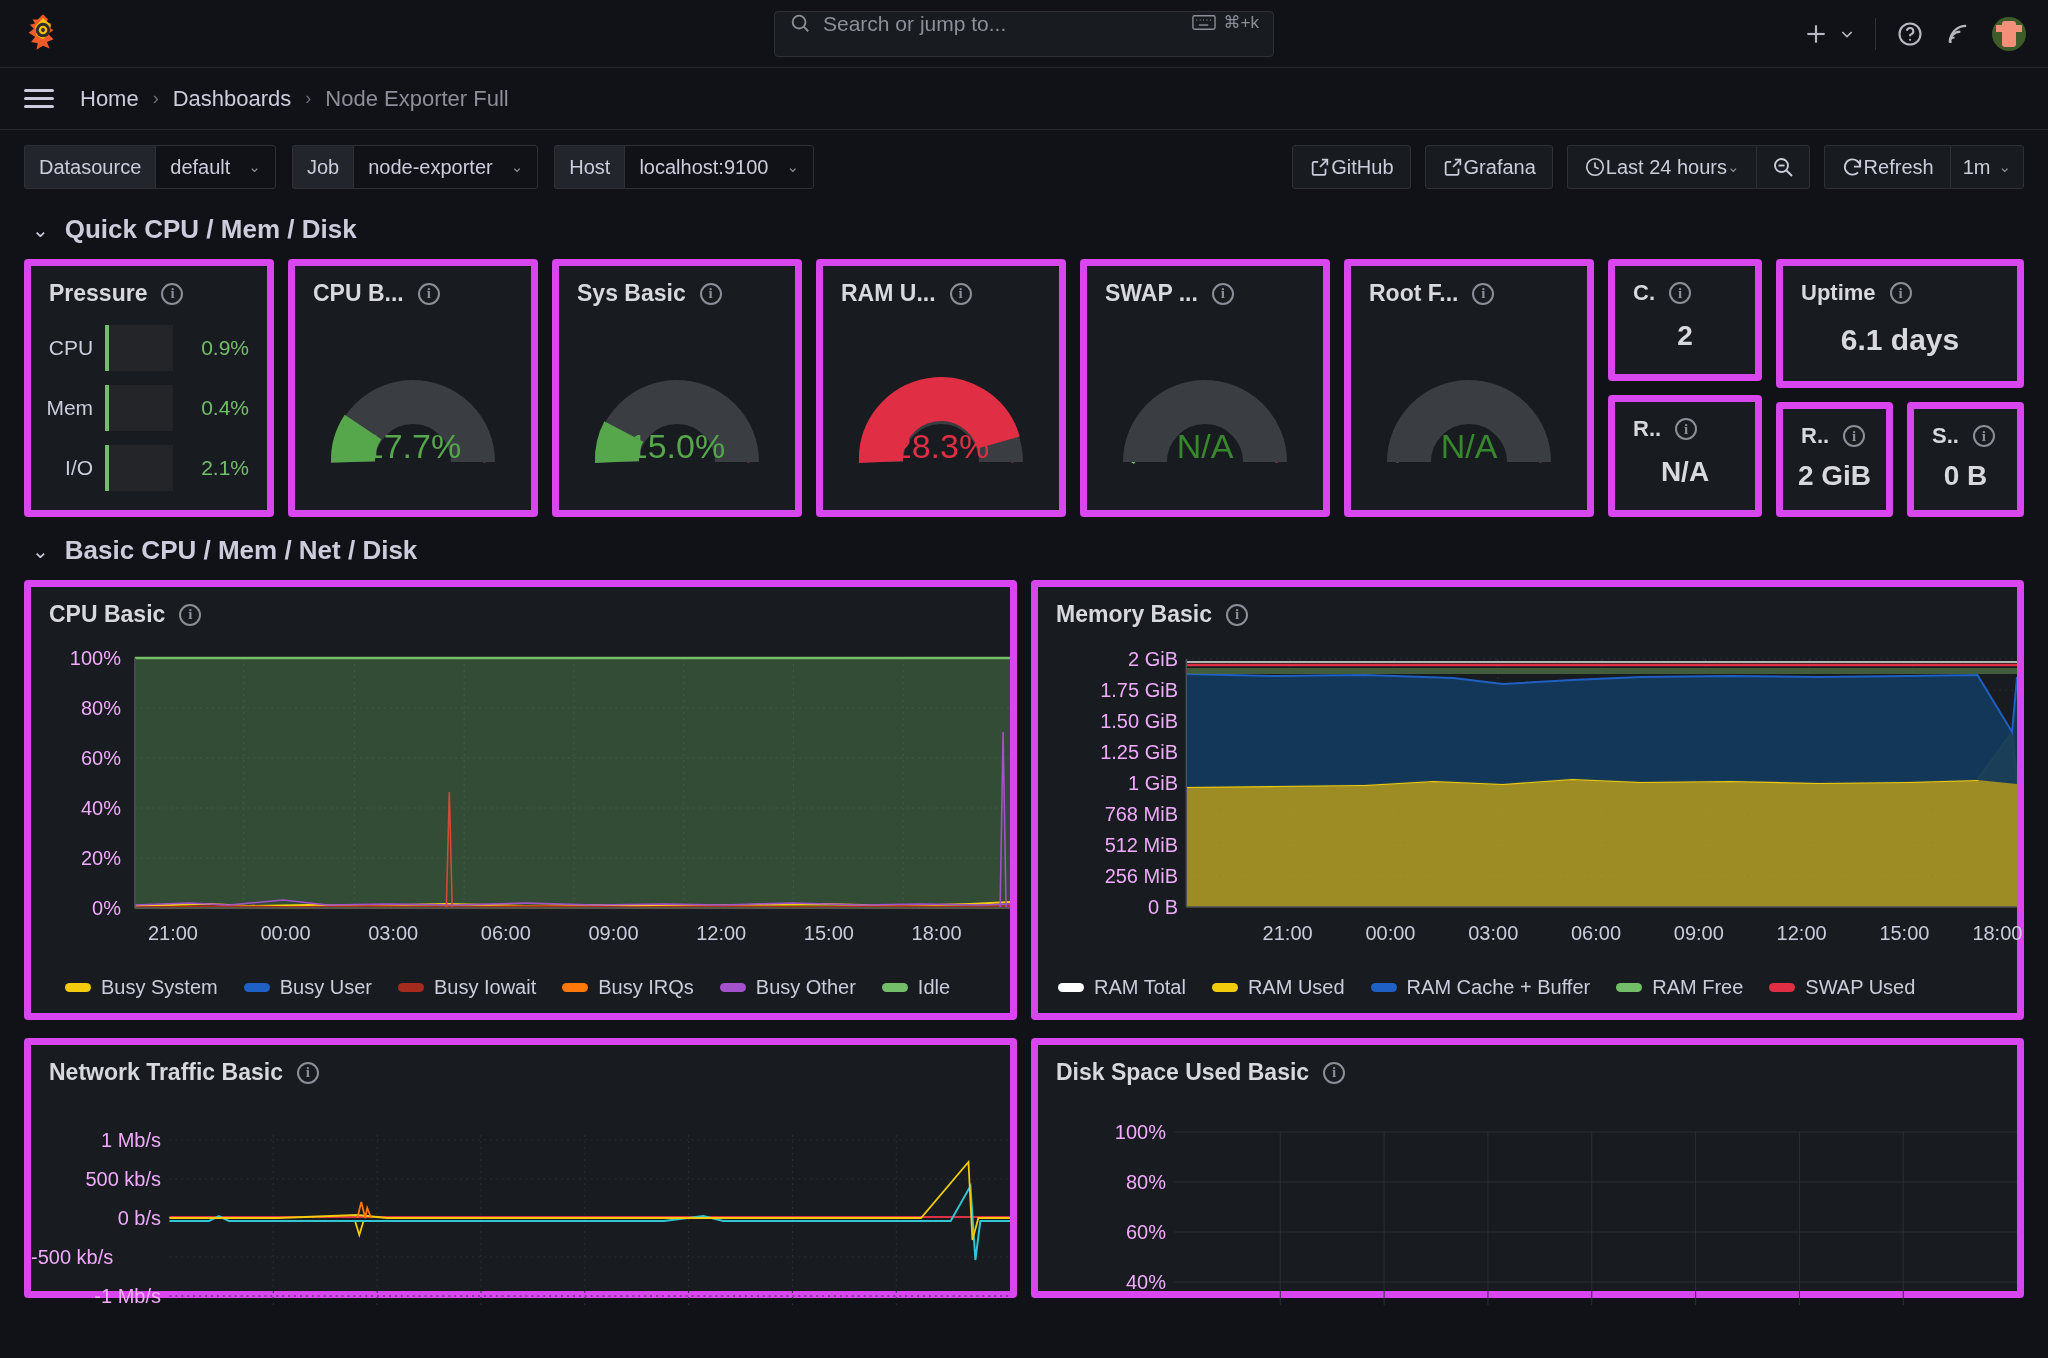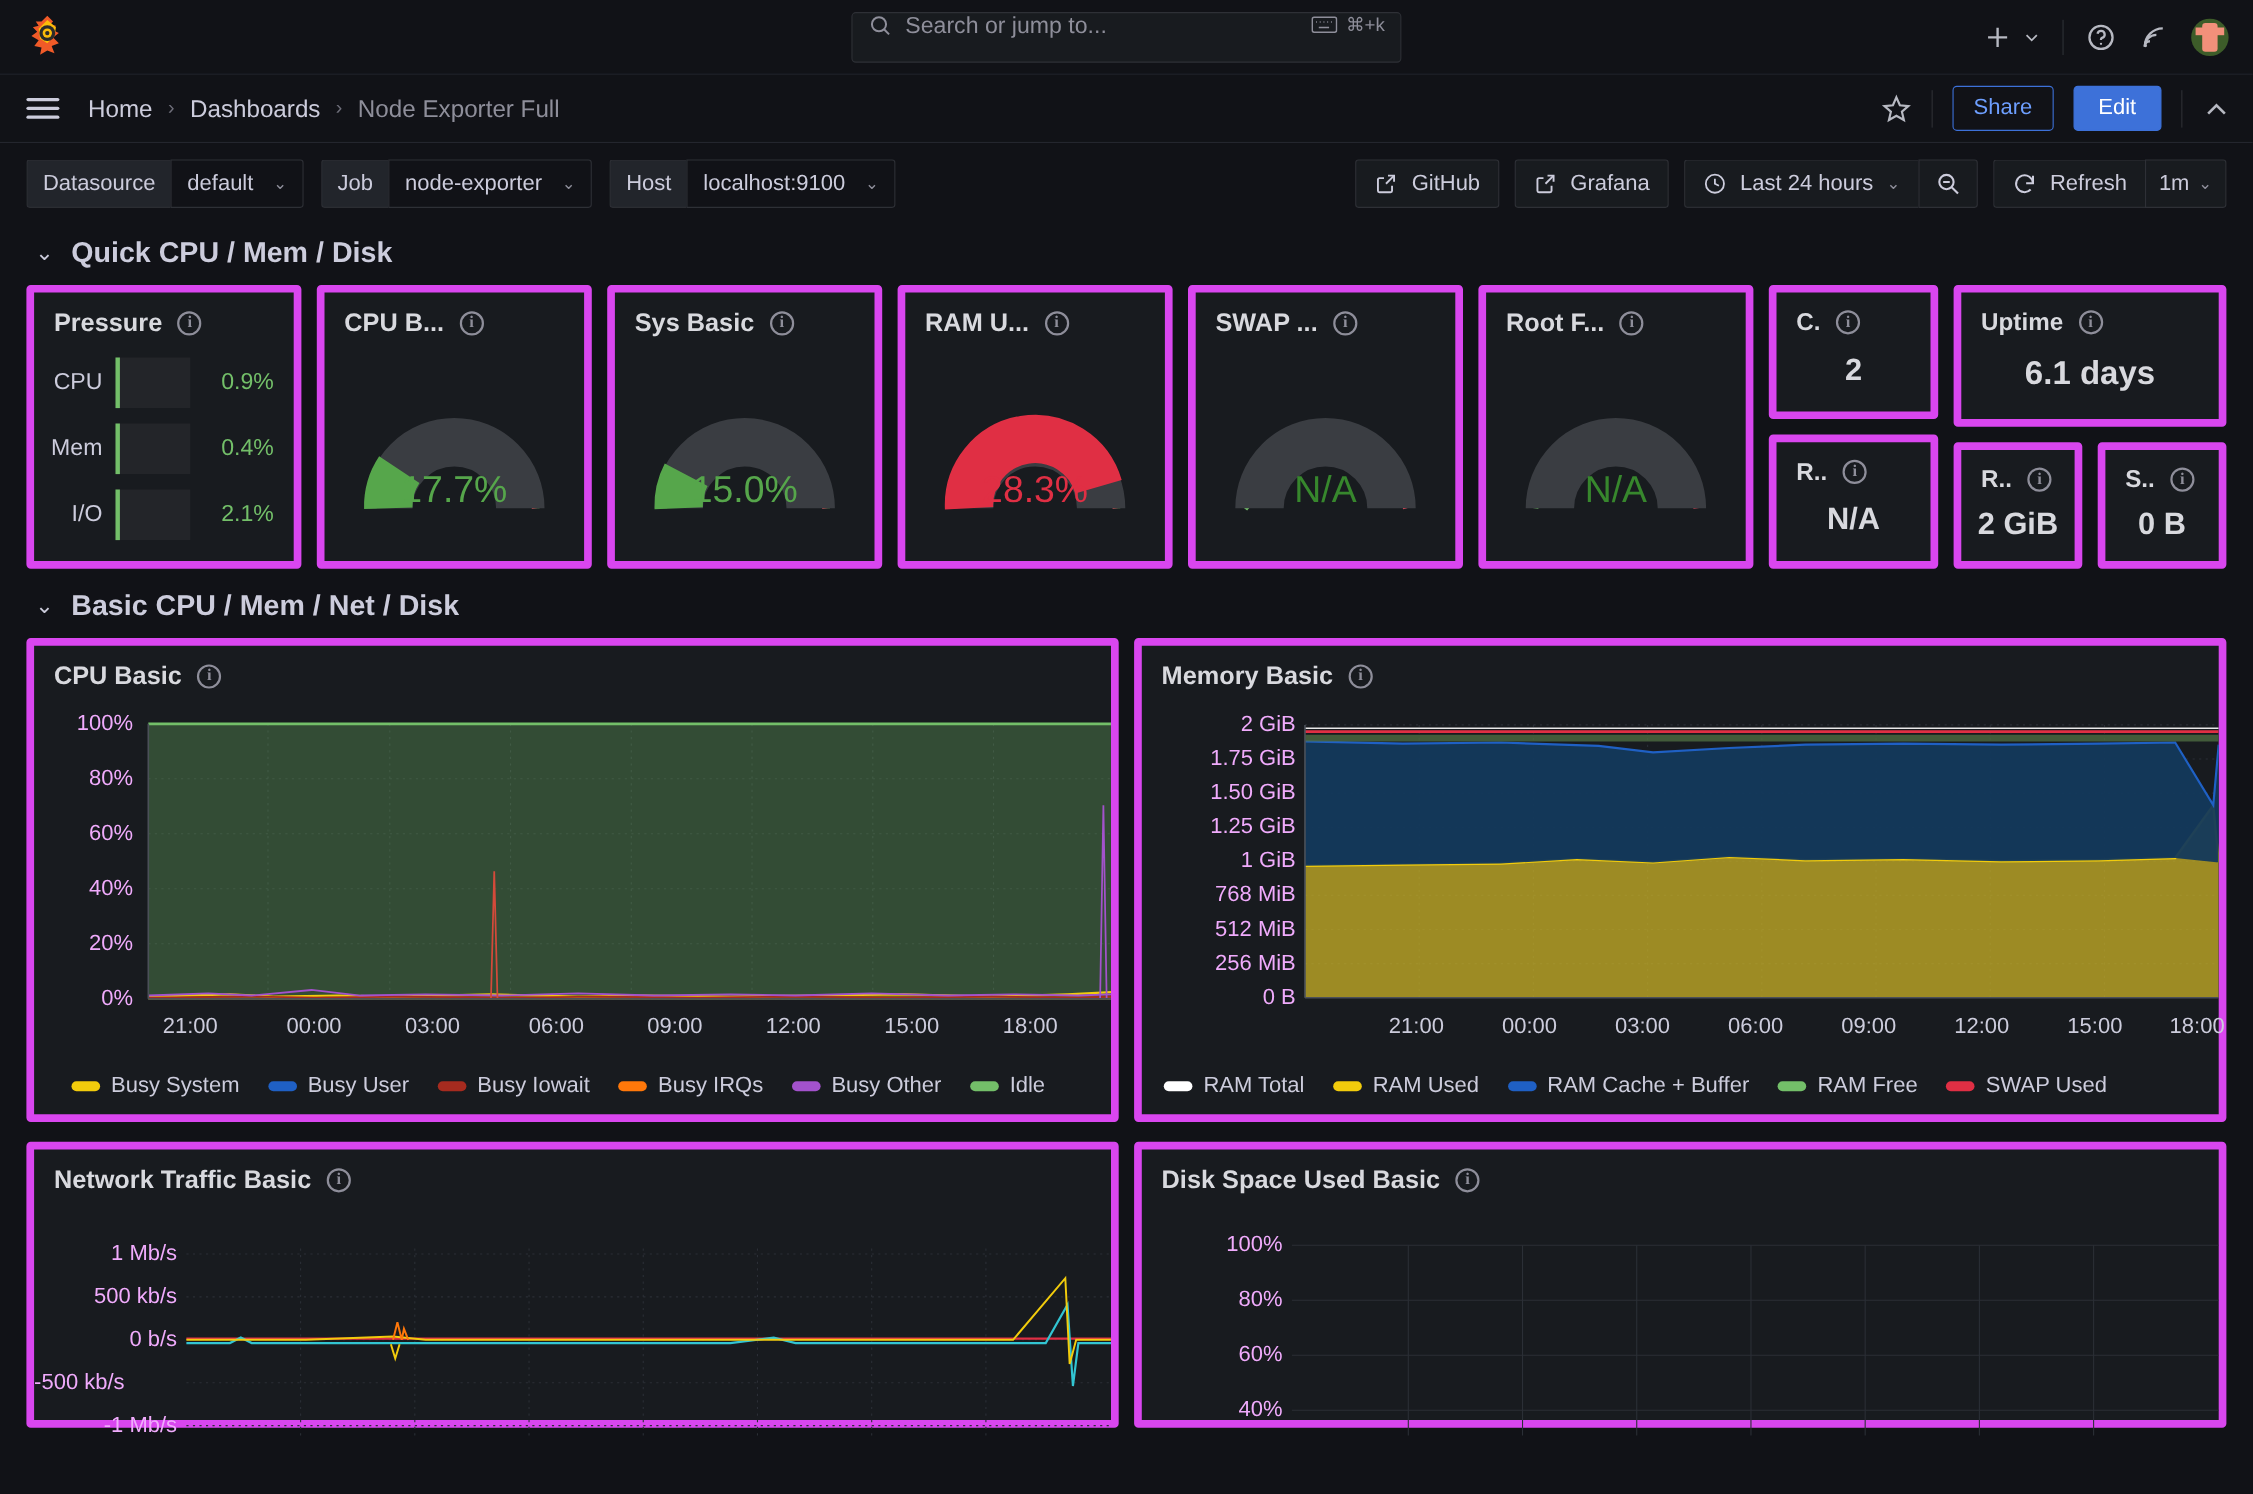--- a/index.html
+++ b/index.html
@@ -91,21 +91,21 @@
   .var-value {
     background:#111217; border:1px solid #2e3036;
     border-radius:0 3px 3px 0; display:flex; align-items:center;
     padding:0 14px; gap:18px; font-size:20px; color:#ccccdc; cursor:pointer;
     white-space:nowrap;
   }
   .caret { color:#8e8e9a; font-size:15px; }
   .tb-right { position:absolute; right:24px; display:flex; align-items:center; gap:14px;}
   .tb-btn {
     height:44px; background:#181b1f; border:1px solid #2e3036; border-radius:3px;
-    display:flex; align-items:center; gap:12px; padding:0 16px;
+    display:flex; align-items:center; padding:0 16px;
     font-size:20px; color:#ccccdc; cursor:pointer; white-space:nowrap;
   }
   .tb-group { display:flex; height:44px; }
   .tb-group .tb-btn { border-radius:0; border-right:none;}
   .tb-group .tb-btn:first-child { border-radius:3px 0 0 3px;}
   .tb-group .tb-btn:last-child { border-radius:0 3px 3px 0; border-right:1px solid #2e3036;}
 
   
   .section-head {
     display:flex; align-items:center; gap:16px;
@@ -238,32 +238,20 @@
     <span></span>
       <span></span>
       <span></span>
   </div>
   <div class="crumbs">
     <span class="crumb">Home</span>
     <span class="crumb-sep">›</span>
     <span class="crumb">Dashboards</span>
     <span class="crumb-sep">›</span>
     <span class="crumb last">Node Exporter Full</span>
-  </div>
-  <div class="bread-right">
-    <svg class="star-ic" width="28" height="28" viewBox="0 0 24 24" fill="none" stroke="#b7b9c2" stroke-width="1.7">
-      <polygon points="12,3 14.7,9.2 21.3,9.8 16.3,14.2 17.8,20.7 12,17.3 6.2,20.7 7.7,14.2 2.7,9.8 9.3,9.2"></polygon>
-    </svg>
-    <div class="vline"></div>
-    <button class="btn-share">Share</button>
-    <button class="btn-edit">Edit</button>
-    <div class="vline"></div>
-    <svg class="chev-up" width="26" height="26" viewBox="0 0 24 24" fill="none" stroke="#b7b9c2" stroke-width="2.2">
-      <polyline points="5,16 12,9 19,16"></polyline>
-    </svg>
   </div>
 </div>
 
 <div class="varbar">
 
   <div class="varseg">
     <div class="var-label">Datasource</div>
     <div class="var-value">
       <span>default</span>
       <span class="caret">⌄</span>

